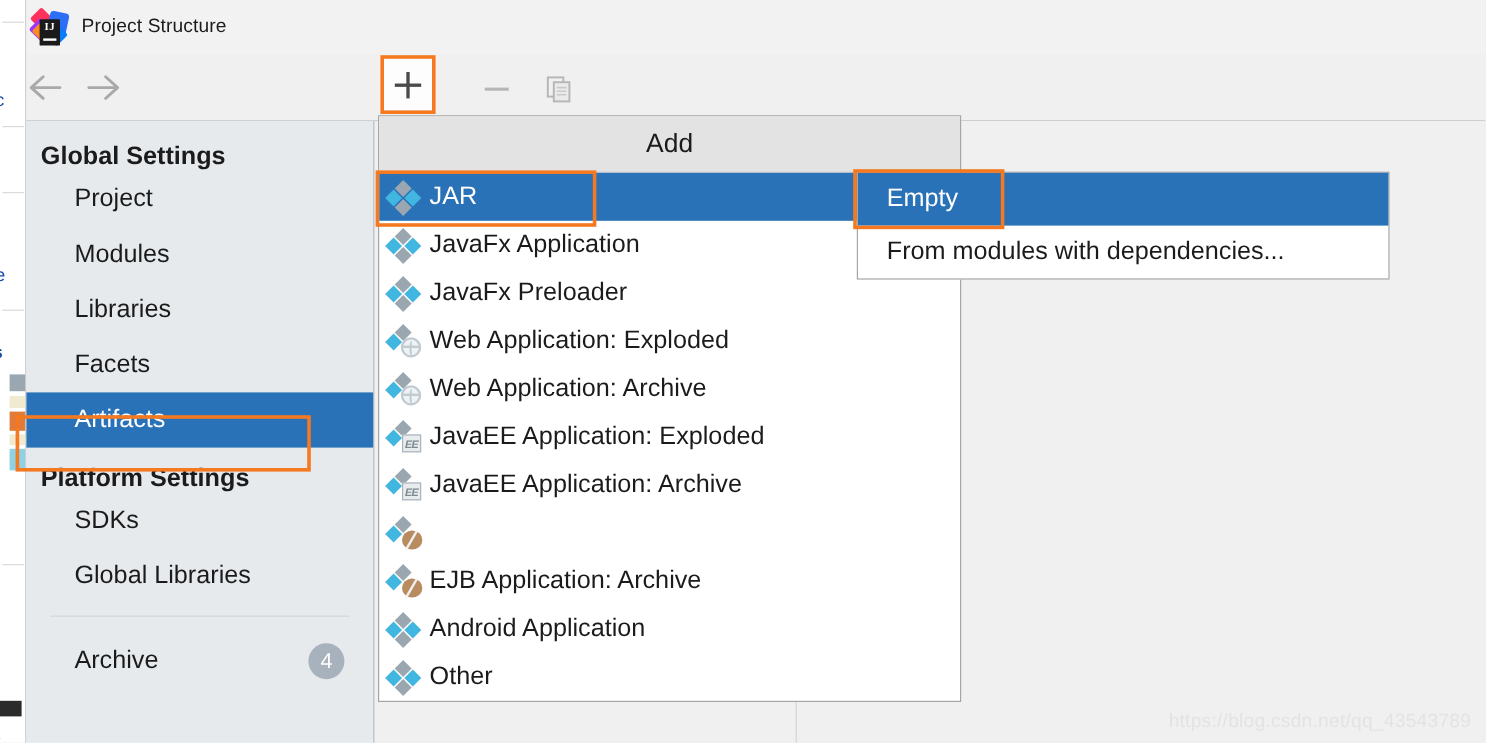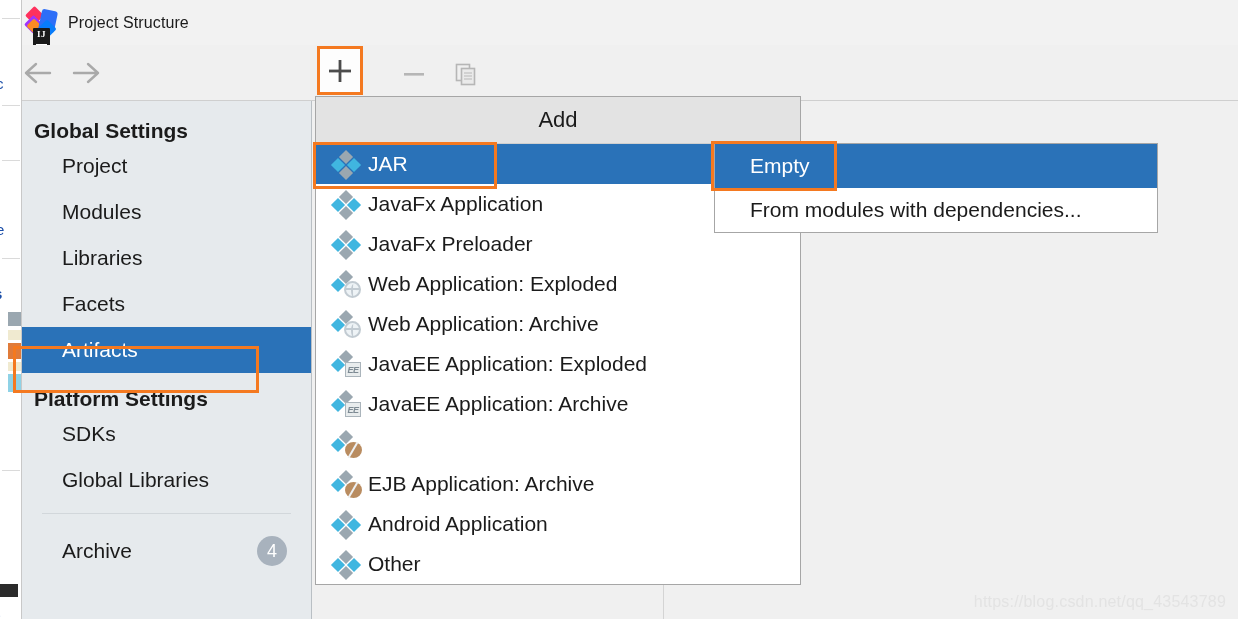--- a/index.html
+++ b/index.html
@@ -46,21 +46,21 @@
     position: relative; width: 30px; height: 30px; margin-left: 4px; margin-right: 12px;
     flex: none;
   }
   .ij-logo .lobe { position: absolute; }
   .ij-logo .lb-pink   { left: 1px;  top: 0px;  width: 15px; height: 15px; background: #fe315d; transform: rotate(45deg) scale(.9); border-radius: 2px;}
   .ij-logo .lb-purple { left: 0px;  top: 9px;  width: 15px; height: 15px; background: #a033ff; transform: rotate(45deg) scale(.9); border-radius: 2px;}
   .ij-logo .lb-orange { left: 2px;  top: 12px; width: 12px; height: 12px; background: #fd8b23; transform: rotate(45deg) scale(.9); border-radius: 2px;}
   .ij-logo .lb-blue   { left: 14px; top: 2px;  width: 16px; height: 22px; background: #2d6ef7; transform: rotate(12deg); border-radius: 3px;}
   .ij-logo .lb-blue2  { left: 13px; top: 13px; width: 16px; height: 16px; background: #087cfa; transform: rotate(45deg) scale(.85); border-radius: 2px;}
   .ij-logo .plate {
-    position: absolute; left: 7px; top: 20px; width: 17px; height: 22px;
+    position: absolute; left: 7px; top: 8px; width: 17px; height: 22px;
     background: #1a1a1a; border-radius: 1px;
   }
   .ij-logo .plate .ij {
     position: absolute; left: 0; top: 1px; width: 17px; text-align: center;
     color: #fff; font-size: 9px; font-weight: bold; letter-spacing: .5px;
     font-family: "Liberation Serif", serif;
   }
   .ij-logo .plate .bar {
     position: absolute; left: 3px; bottom: 4px; width: 11px; height: 2px; background: #fff;
   }
@@ -148,21 +148,21 @@
   }
   .menu-header {
     height: 47px; background: #e3e3e3;
     display: flex; align-items: center; justify-content: center;
     font-size: 22px; color: #1b1b1b;
     border-bottom: 1px solid #cfcfcf;
   }
   .menu-item {
     height: 40px; display: flex; align-items: center;
     font-size: 21px; color: #1b1b1b;
-    padding-left: 14px; position: relative;
+    padding-left: 4px; position: relative;
   }
   .menu-item.highlight { background: #2a72b8; color: #ffffff; }
   .mi-icon { width: 32px; height: 26px; flex: none; position: relative; margin-right: 6px; }
   .mi-label { white-space: nowrap; }
   .mi-arrow {
     position: absolute; right: 16px; top: 50%; transform: translateY(-50%);
     width: 0; height: 0;
     border-left: 9px solid #555; border-top: 6px solid transparent; border-bottom: 6px solid transparent;
   }
   .menu-item.highlight .mi-arrow { border-left-color: #ffffff; }
@@ -207,21 +207,21 @@
   .ic-and .dia.t, .ic-and .dia.b { background: #9aa7b0; }
 
   
   .submenu {
     position: absolute; left: 714px; top: 143px; width: 444px;
     background: #ffffff; border: 1px solid #a6a6a6;
     z-index: 5;
   }
   .submenu-item {
     height: 44px; display: flex; align-items: center;
-    font-size: 21px; color: #1b1b1b; padding-left: 35px;
+    font-size: 21px; color: #1b1b1b; padding-left: 24px;
     white-space: nowrap;
   }
   .submenu-item.highlight { background: #2a72b8; color: #ffffff; }
 
   
   .hl-box {
     position: absolute; border: 3px solid #f47920; z-index: 9; pointer-events: none;
   }
   .hl-artifacts { left: 13px;  top: 346px; width: 246px; height: 47px; }
   .hl-jar       { left: 313px; top: 142px; width: 184px; height: 47px; }

